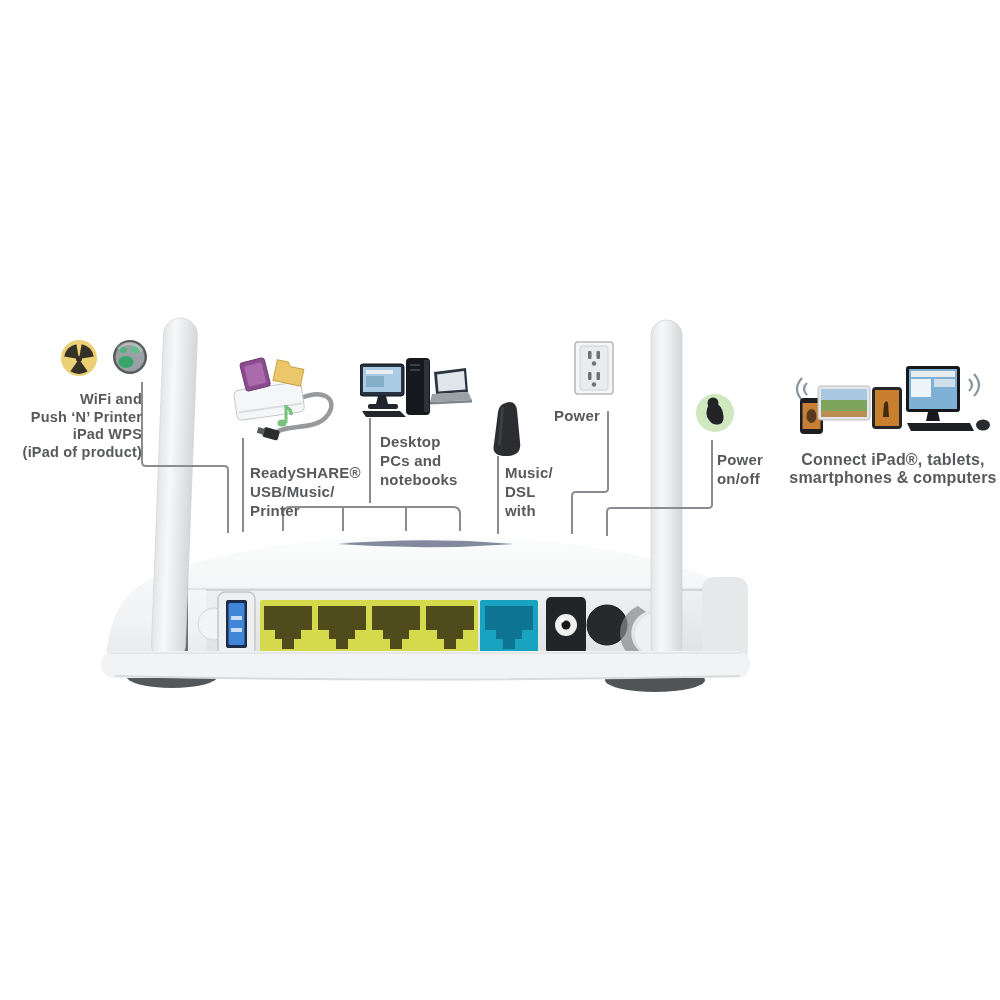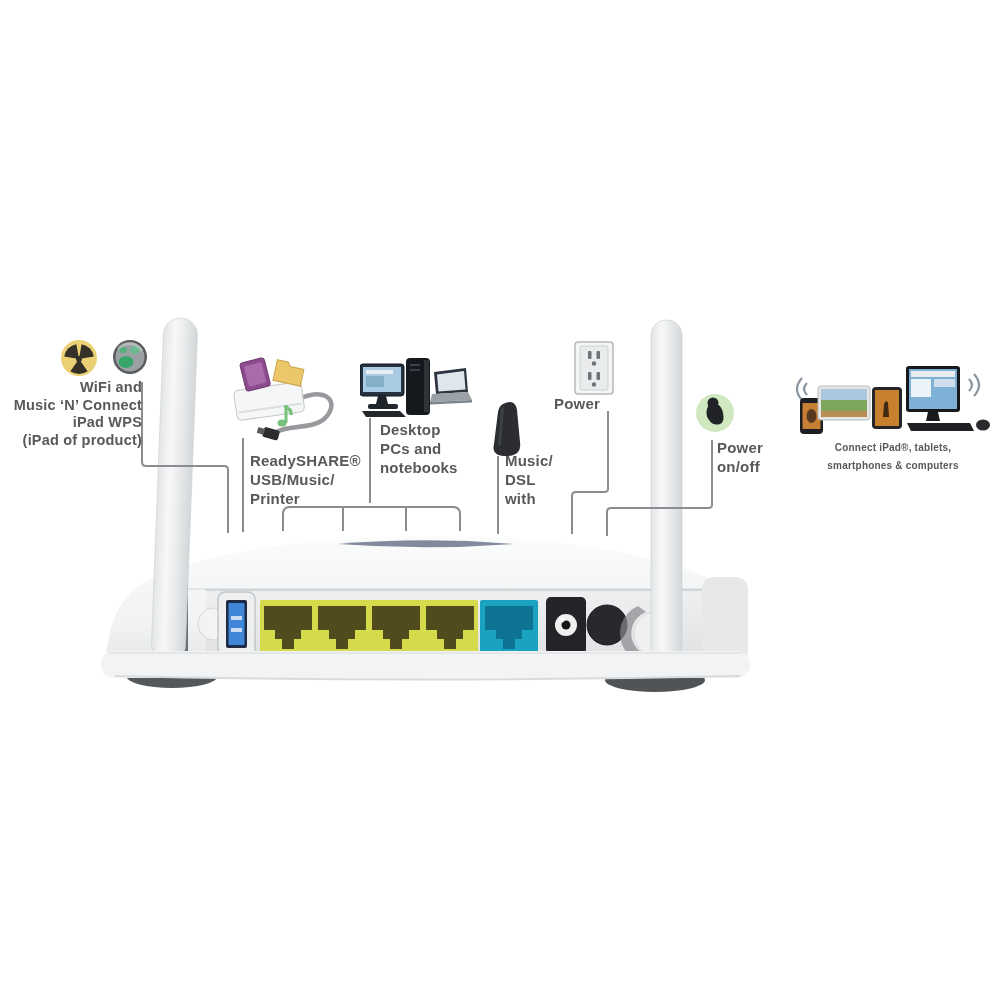--- a/index.html
+++ b/index.html
@@ -9,28 +9,28 @@
     --usb-blue:#3f86d8; --dark-part:#232427;
     --icon-green-bg:#cfe8c0; --icon-yellow-bg:#ecd076;
     --globe-green:#37a569; --arc-blue:#6d758c;
   }
   html,body{margin:0;padding:0;background:#ffffff;}
   #stage{position:relative;width:1000px;height:1000px;background:#ffffff;overflow:hidden;
          font-family:"Liberation Sans", sans-serif;}
   svg{display:block;}
   .abs{position:absolute;}
   .callout{position:absolute;font-weight:bold;color:var(--text);
-           font-size:15px;line-height:19px;letter-spacing:.2px;white-space:nowrap;}
+           font-size:15px;line-height:19px;letter-spacing:.2px;white-space:nowrap;margin-top:12px;}
   .c-wps{left:0;width:142px;top:379px;text-align:right;font-size:14.5px;line-height:17.5px;}
   .c-readyshare{left:250px;top:451px;}
   .c-desktop{left:380px;top:420px;}
   .c-modem{left:505px;top:451px;}
   .c-power{left:554px;top:394px;}
   .c-switch{left:717px;top:438px;}
-  .c-devices{left:787px;width:212px;top:439px;text-align:center;font-size:10px;line-height:17.5px;}
+  .c-devices{left:787px;width:212px;top:439px;text-align:center;font-size:16px;line-height:17.5px;}
 </style>
 </head>
 <body>
 
 <div id="stage">
 
   <svg class="abs" style="left:0;top:0" width="1000" height="1000" viewBox="0 0 1000 1000">
     <defs>
       <linearGradient id="gDome" x1="0" y1="0" x2="0" y2="1">
         <stop offset="0" stop-color="#fbfcfc"></stop>
@@ -249,21 +249,21 @@
     <path d="M117 63 L180 63 L184 71 L121 71 Z" fill="#1e2023"></path>
     <ellipse cx="193" cy="65" rx="7" ry="5.5" fill="#292b2e"></ellipse>
     <g stroke="#8a95a0" stroke-width="2.2" fill="none">
       <path d="M184 14 Q194 25 184 36"></path>
       <path d="M179 19 Q185 25 179 31"></path>
     </g>
   </svg>
 
   <div class="callout c-wps">
     <div>WiFi and</div>
-    <div>Music ‘N’ Connect</div>
+    <div>Push ‘N’ Printer</div>
     <div>iPad WPS</div>
     <div>(iPad of product)</div>
   </div>
 
   <div class="callout c-readyshare">
     <div>ReadySHARE®</div>
     <div>USB/Music/</div>
     <div>Printer</div>
   </div>
 

